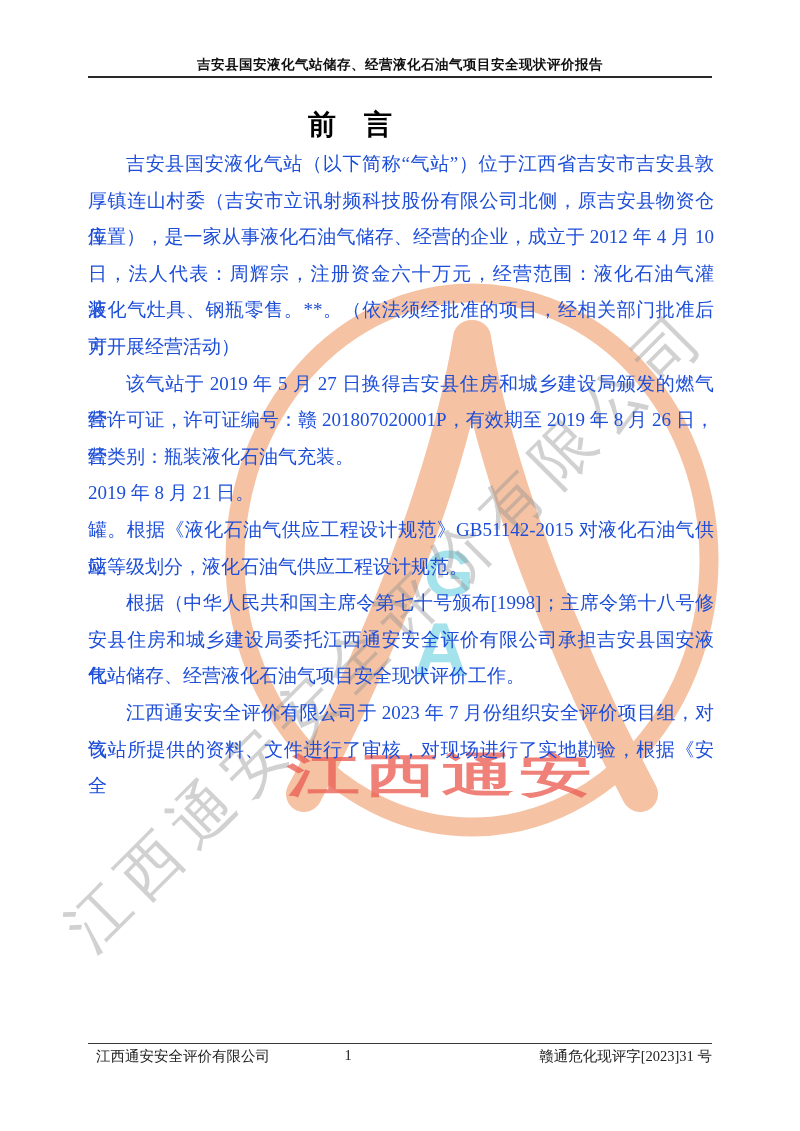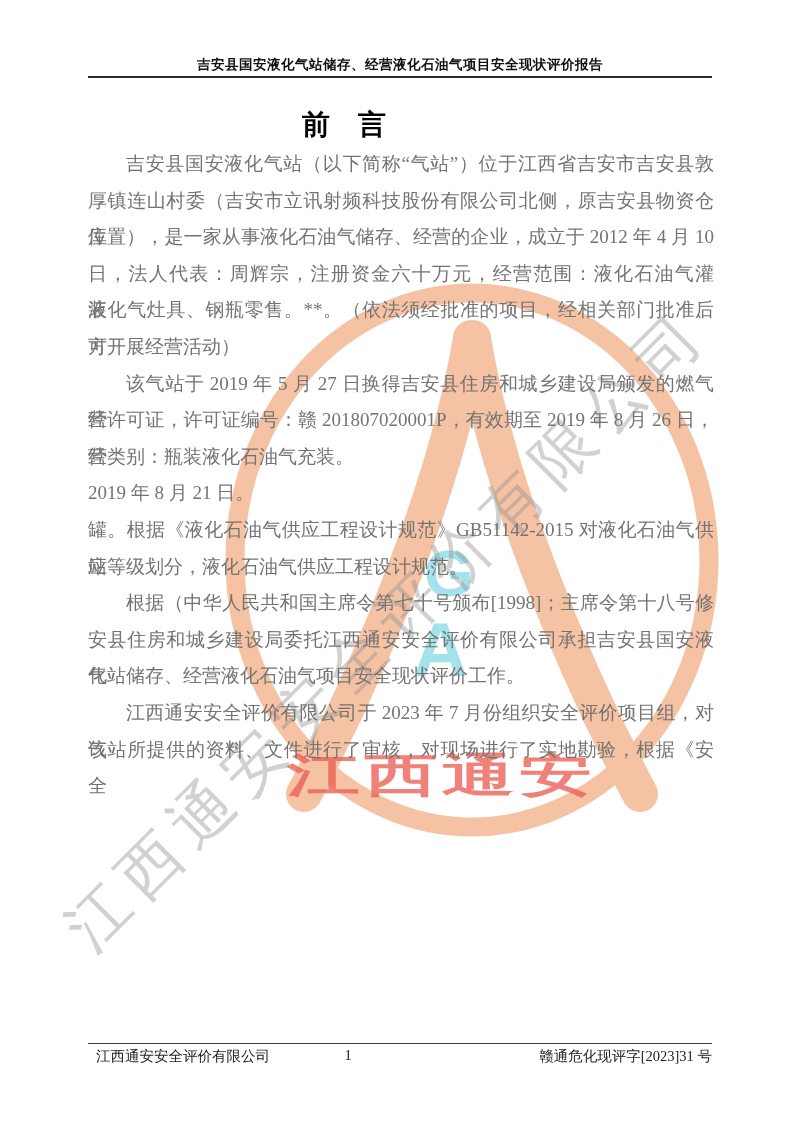--- a/index.html
+++ b/index.html
@@ -28,25 +28,25 @@
   }
   
   .content{position:absolute;inset:0;z-index:1;border-radius:11px;}
   .hdr-text{
     position:absolute;top:56px;left:88px;width:624px;text-align:center;
     font-size:13.5px;font-weight:bold;letter-spacing:.5px;color:#111;
     font-family:"Liberation Serif","DejaVu Serif",serif;
   }
   .hdr-rule{position:absolute;top:76px;left:88px;width:624px;border-top:2.5px solid #2a2a2a;}
   .doc-title{
-    position:absolute;top:106px;left:8px;width:672px;text-align:center;
+    position:absolute;top:106px;left:14px;width:672px;text-align:center;
     font-size:28px;font-weight:bold;color:#000;
     font-family:"Liberation Sans","DejaVu Sans",sans-serif;
   }
-  .body-text{position:absolute;top:146px;left:88px;width:626px;font-size:19px;color:#737373;}
+  .body-text{position:absolute;top:146px;left:88px;width:626px;font-size:19px;color:#1d4ed8;}
   .bline{line-height:36.6px;height:36.6px;white-space:nowrap;}
   .bline.full{white-space:normal;text-align:justify;text-align-last:justify;}
   .bline.ind{text-indent:38px;}
   .bline.pend{text-align:left;}
   .ftr-rule{position:absolute;top:1043px;left:88px;width:624px;border-top:1.5px solid #3a3a3a;}
   .ftr{position:absolute;top:1047px;left:88px;width:624px;height:20px;font-size:14.5px;color:#222;}
   .ftr-left{position:absolute;left:8px;top:0;}
   .ftr-page{position:absolute;left:250px;top:0;width:20px;text-align:center;}
   .ftr-right{position:absolute;right:0;top:0;text-align:center;}
 </style>

